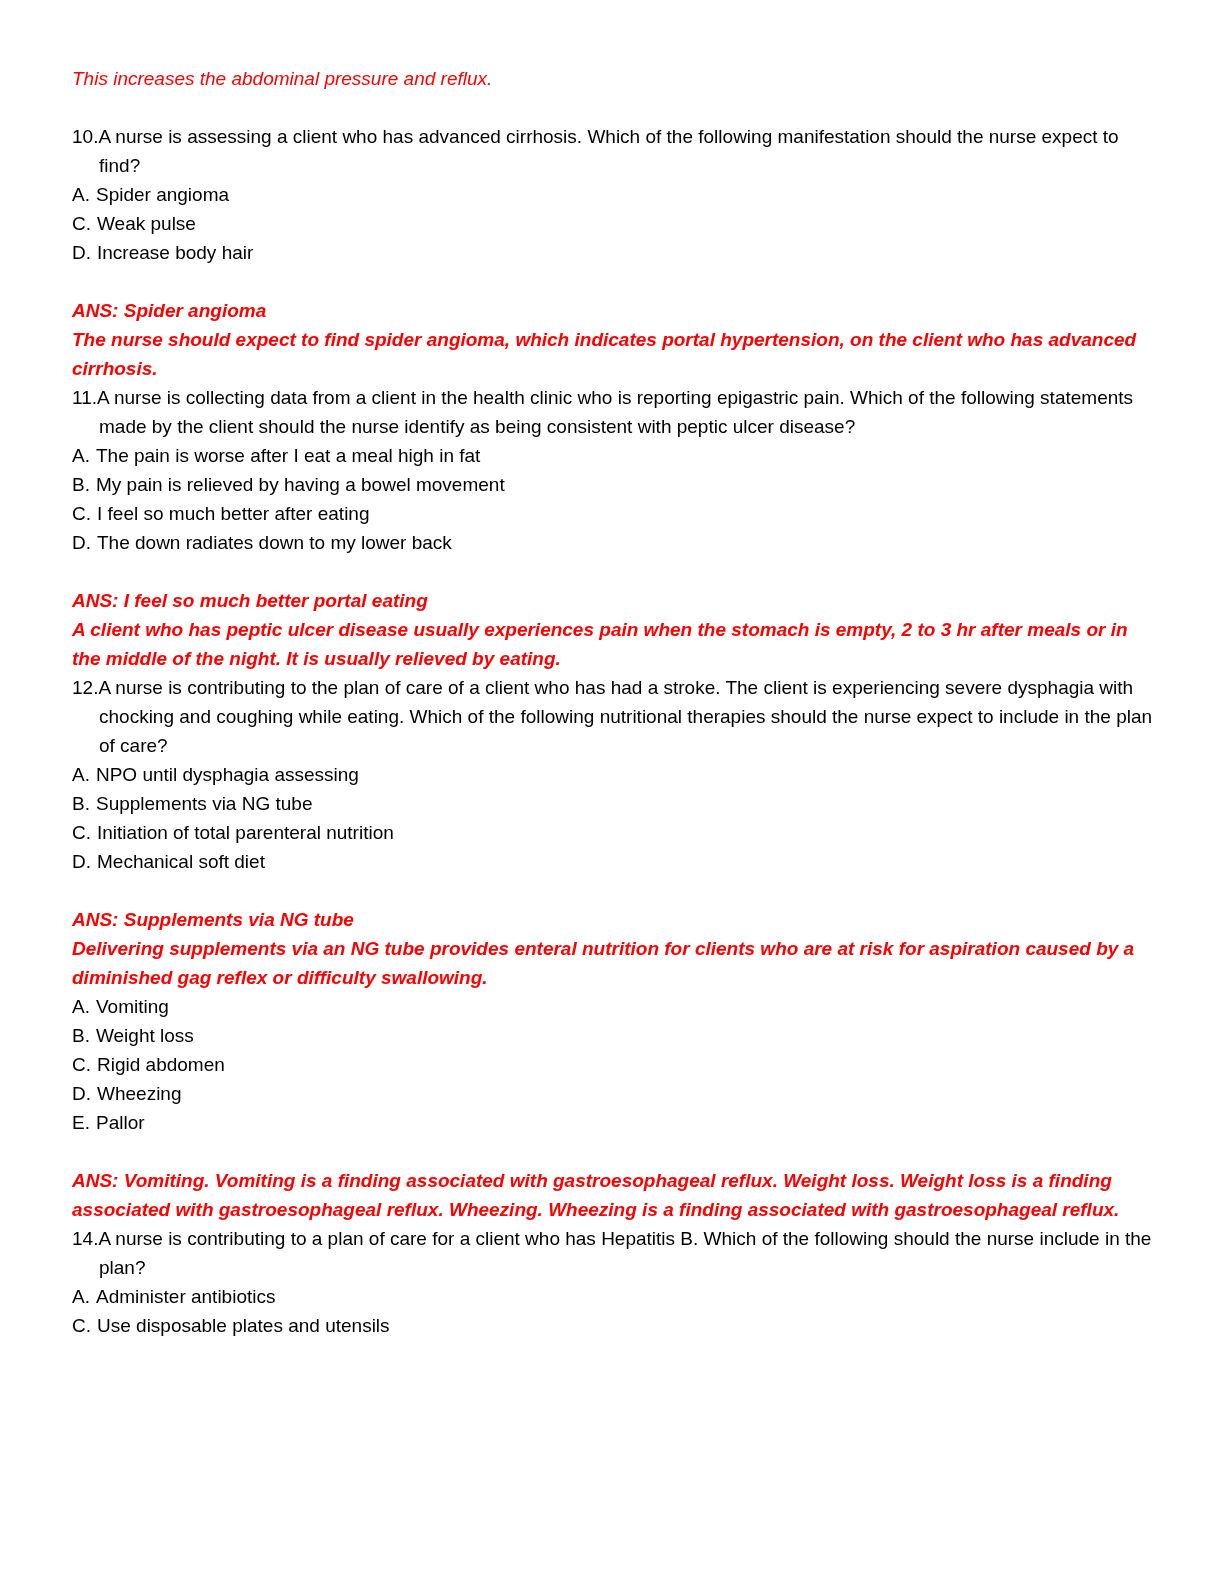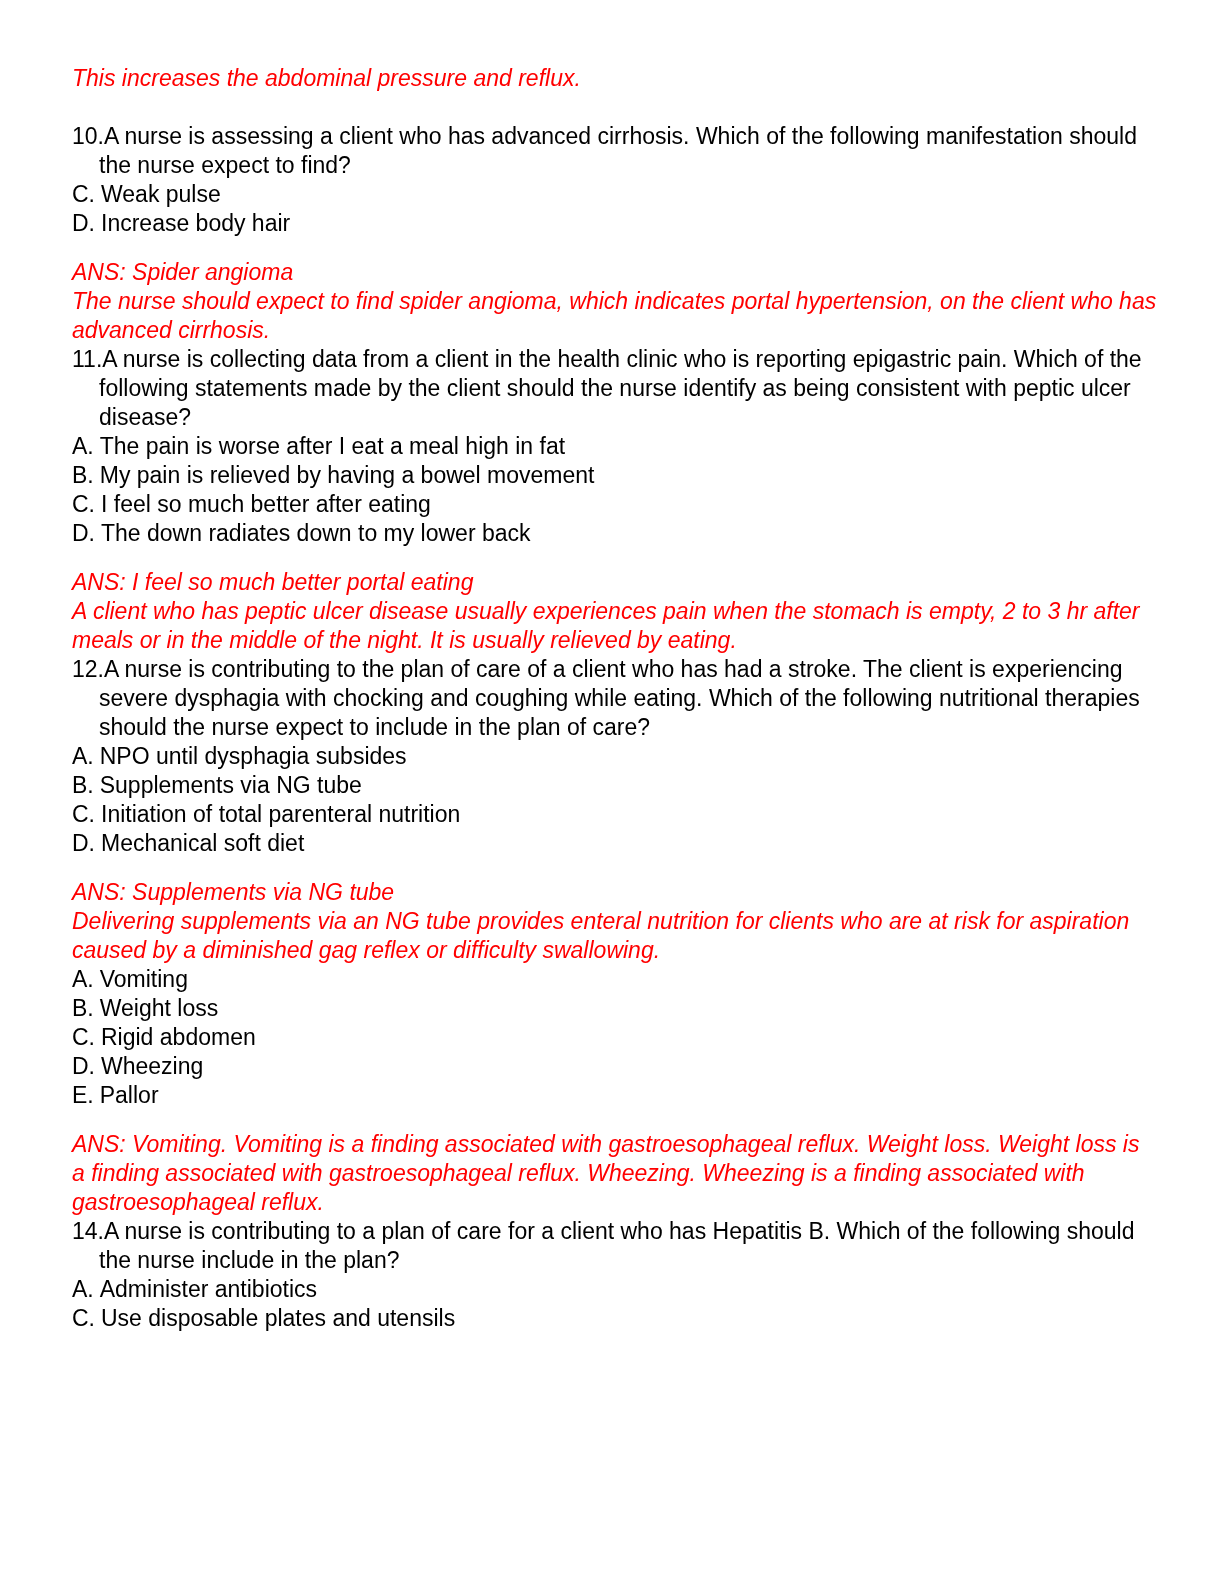--- a/index.html
+++ b/index.html
@@ -8,36 +8,37 @@
       background: #ffffff;
     }
     .page {
       width: 1224px;
       height: 1584px;
       box-sizing: border-box;
       padding: 64px 66px 30px 72px;
       background: #ffffff;
       color: #000000;
       font-family: "Liberation Sans", sans-serif;
-      font-size: 23px;
+      font-size: 19px;
       line-height: 29px;
       overflow: hidden;
     }
     p { margin: 0; }
     .red {
       color: #ff0000;
       font-style: italic;
     }
     .intro-note {
       margin-bottom: 29px;
     }
     .question-block {
     }
     .answer-block {
-      margin-top: 20px;
+      margin-top: 29px;
+      font-weight: bold;
     }
     .stem {
       padding-left: 27px;
       text-indent: -27px;
     }
     .option {
       padding-left: 24px;
       text-indent: -24px;
     }
     .opt-letter {
@@ -45,41 +46,42 @@
     }
   </style>
 </head>
 <body>
 
 <div class="page">
   <p class="red intro-note">This increases the abdominal pressure and reflux.</p>
   <div id="questions">
       <div class="question-block">
         <p class="stem"><span>10.</span><span>A nurse is assessing a client who has advanced cirrhosis. Which of the following manifestation should the nurse expect to find?</span></p>
+        <p class="option"><span class="opt-letter">A.</span><span>Spider angioma</span></p>
         <p class="option"><span class="opt-letter">C.</span><span>Weak pulse</span></p>
         <p class="option"><span class="opt-letter">D.</span><span>Increase body hair</span></p>
       </div>
       <div class="answer-block red">
         <p>ANS: Spider angioma</p>
         <p>The nurse should expect to find spider angioma, which indicates portal hypertension, on the client who has advanced cirrhosis.</p>
       </div>
       <div class="question-block">
         <p class="stem"><span>11.</span><span>A nurse is collecting data from a client in the health clinic who is reporting epigastric pain. Which of the following statements made by the client should the nurse identify as being consistent with peptic ulcer disease?</span></p>
         <p class="option"><span class="opt-letter">A.</span><span>The pain is worse after I eat a meal high in fat</span></p>
         <p class="option"><span class="opt-letter">B.</span><span>My pain is relieved by having a bowel movement</span></p>
         <p class="option"><span class="opt-letter">C.</span><span>I feel so much better after eating</span></p>
         <p class="option"><span class="opt-letter">D.</span><span>The down radiates down to my lower back</span></p>
       </div>
       <div class="answer-block red">
         <p>ANS: I feel so much better portal eating</p>
         <p>A client who has peptic ulcer disease usually experiences pain when the stomach is empty, 2 to 3 hr after meals or in the middle of the night. It is usually relieved by eating.</p>
       </div>
       <div class="question-block">
         <p class="stem"><span>12.</span><span>A nurse is contributing to the plan of care of a client who has had a stroke. The client is experiencing severe dysphagia with chocking and coughing while eating. Which of the following nutritional therapies should the nurse expect to include in the plan of care?</span></p>
-        <p class="option"><span class="opt-letter">A.</span><span>NPO until dysphagia subsides</span></p>
+        <p class="option"><span class="opt-letter">A.</span><span>NPO until dysphagia assessing</span></p>
         <p class="option"><span class="opt-letter">B.</span><span>Supplements via NG tube</span></p>
         <p class="option"><span class="opt-letter">C.</span><span>Initiation of total parenteral nutrition</span></p>
         <p class="option"><span class="opt-letter">D.</span><span>Mechanical soft diet</span></p>
       </div>
       <div class="answer-block red">
         <p>ANS: Supplements via NG tube</p>
         <p>Delivering supplements via an NG tube provides enteral nutrition for clients who are at risk for aspiration caused by a diminished gag reflex or difficulty swallowing.</p>
       </div>
       <div class="question-block">
         <p class="option"><span class="opt-letter">A.</span><span>Vomiting</span></p>

